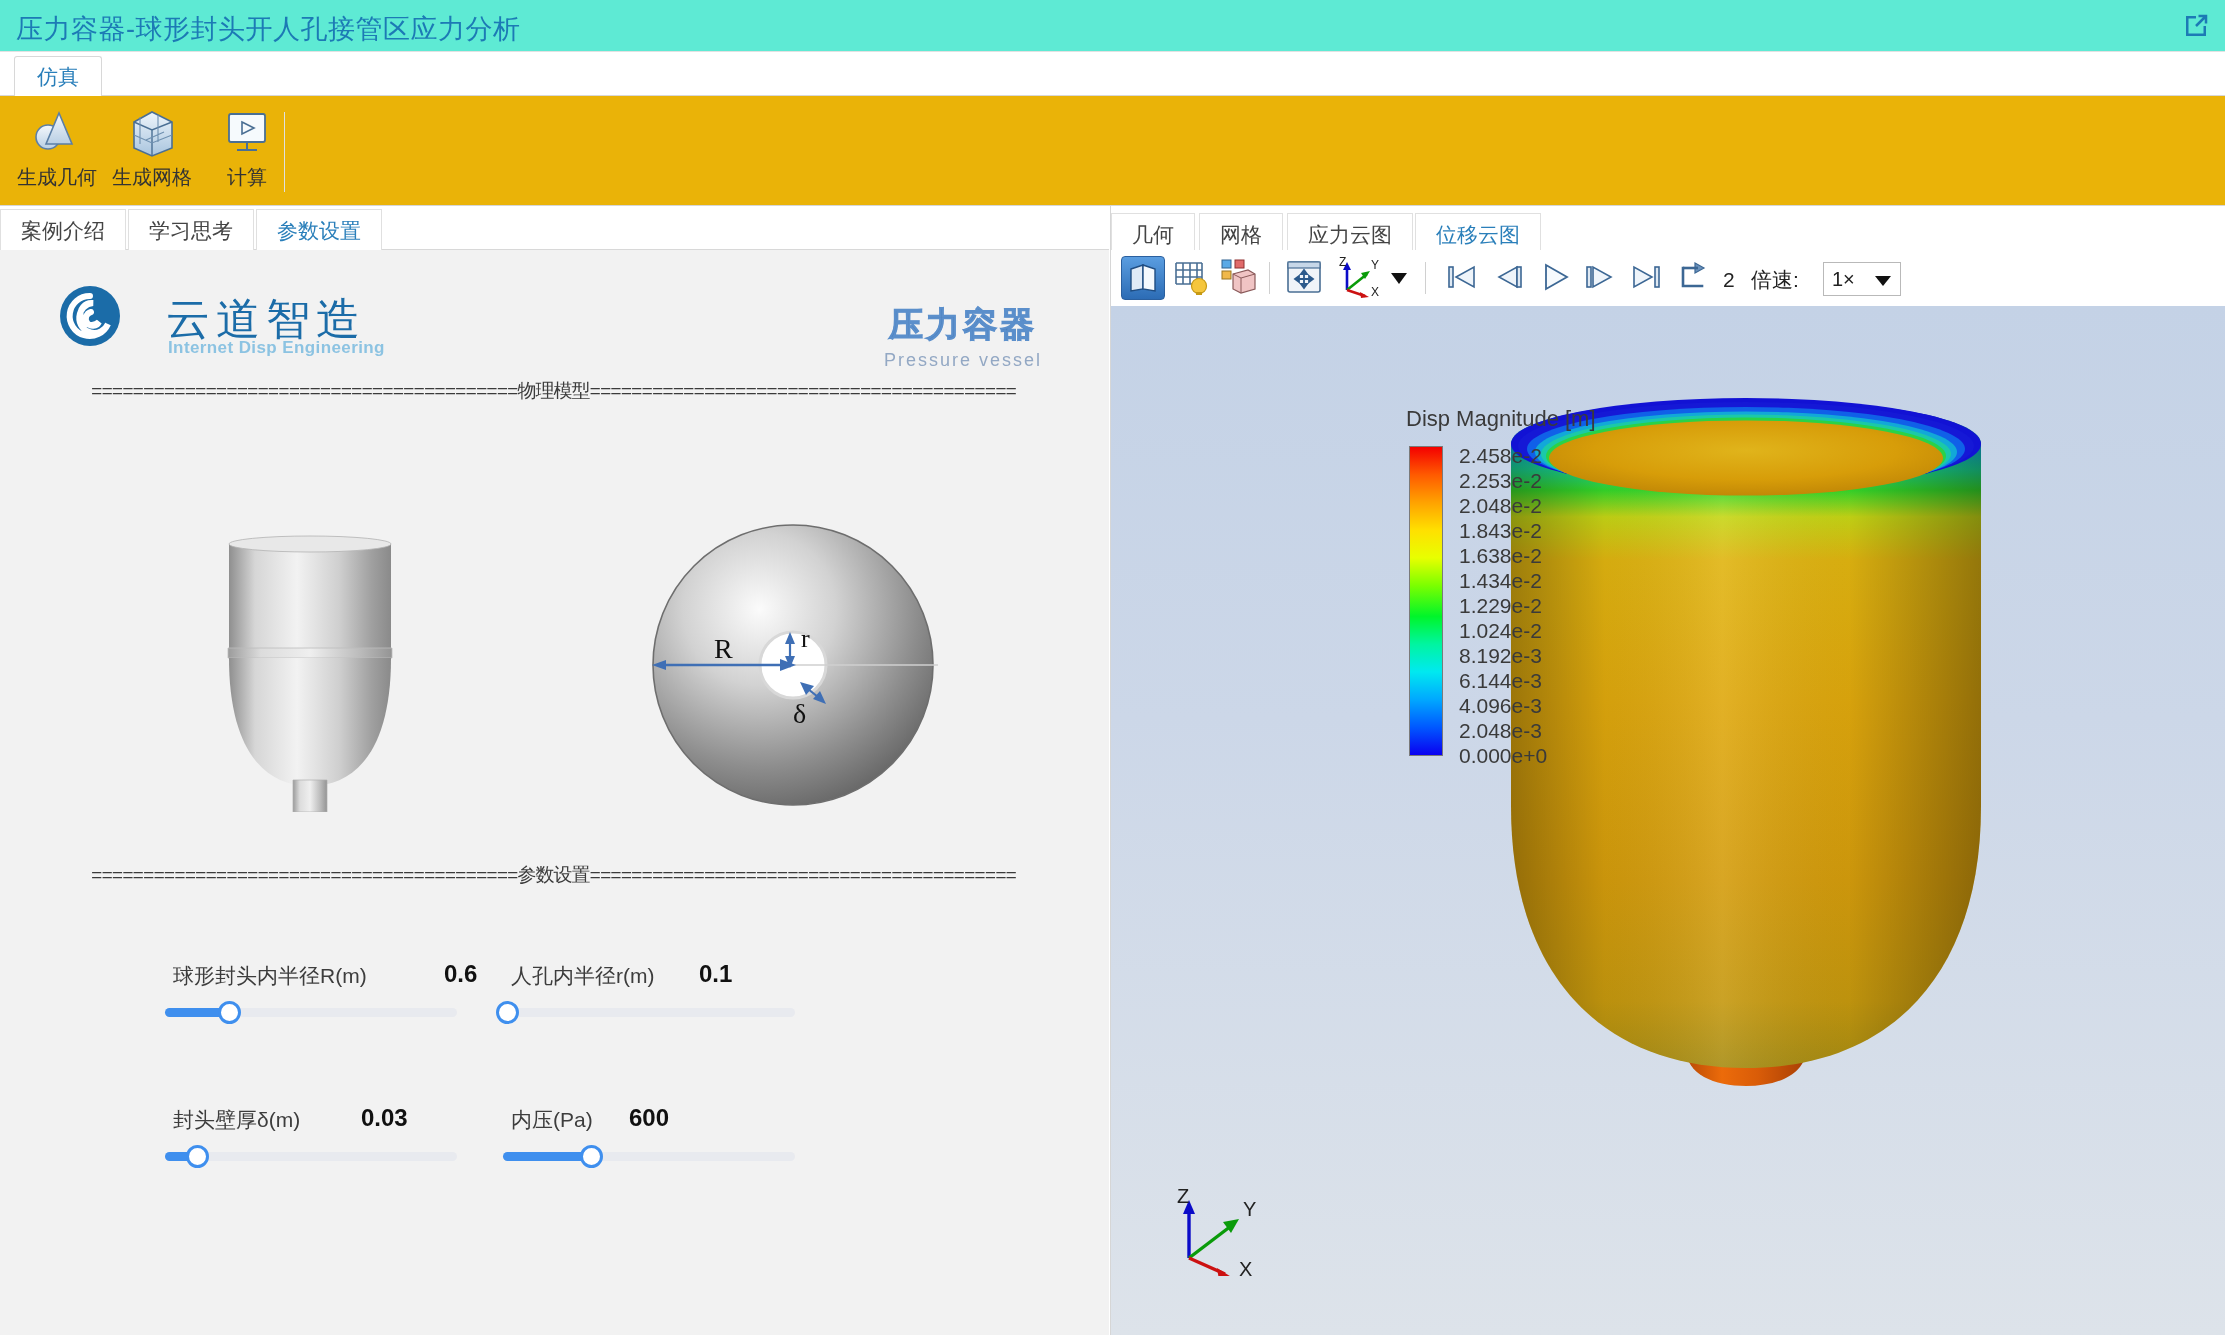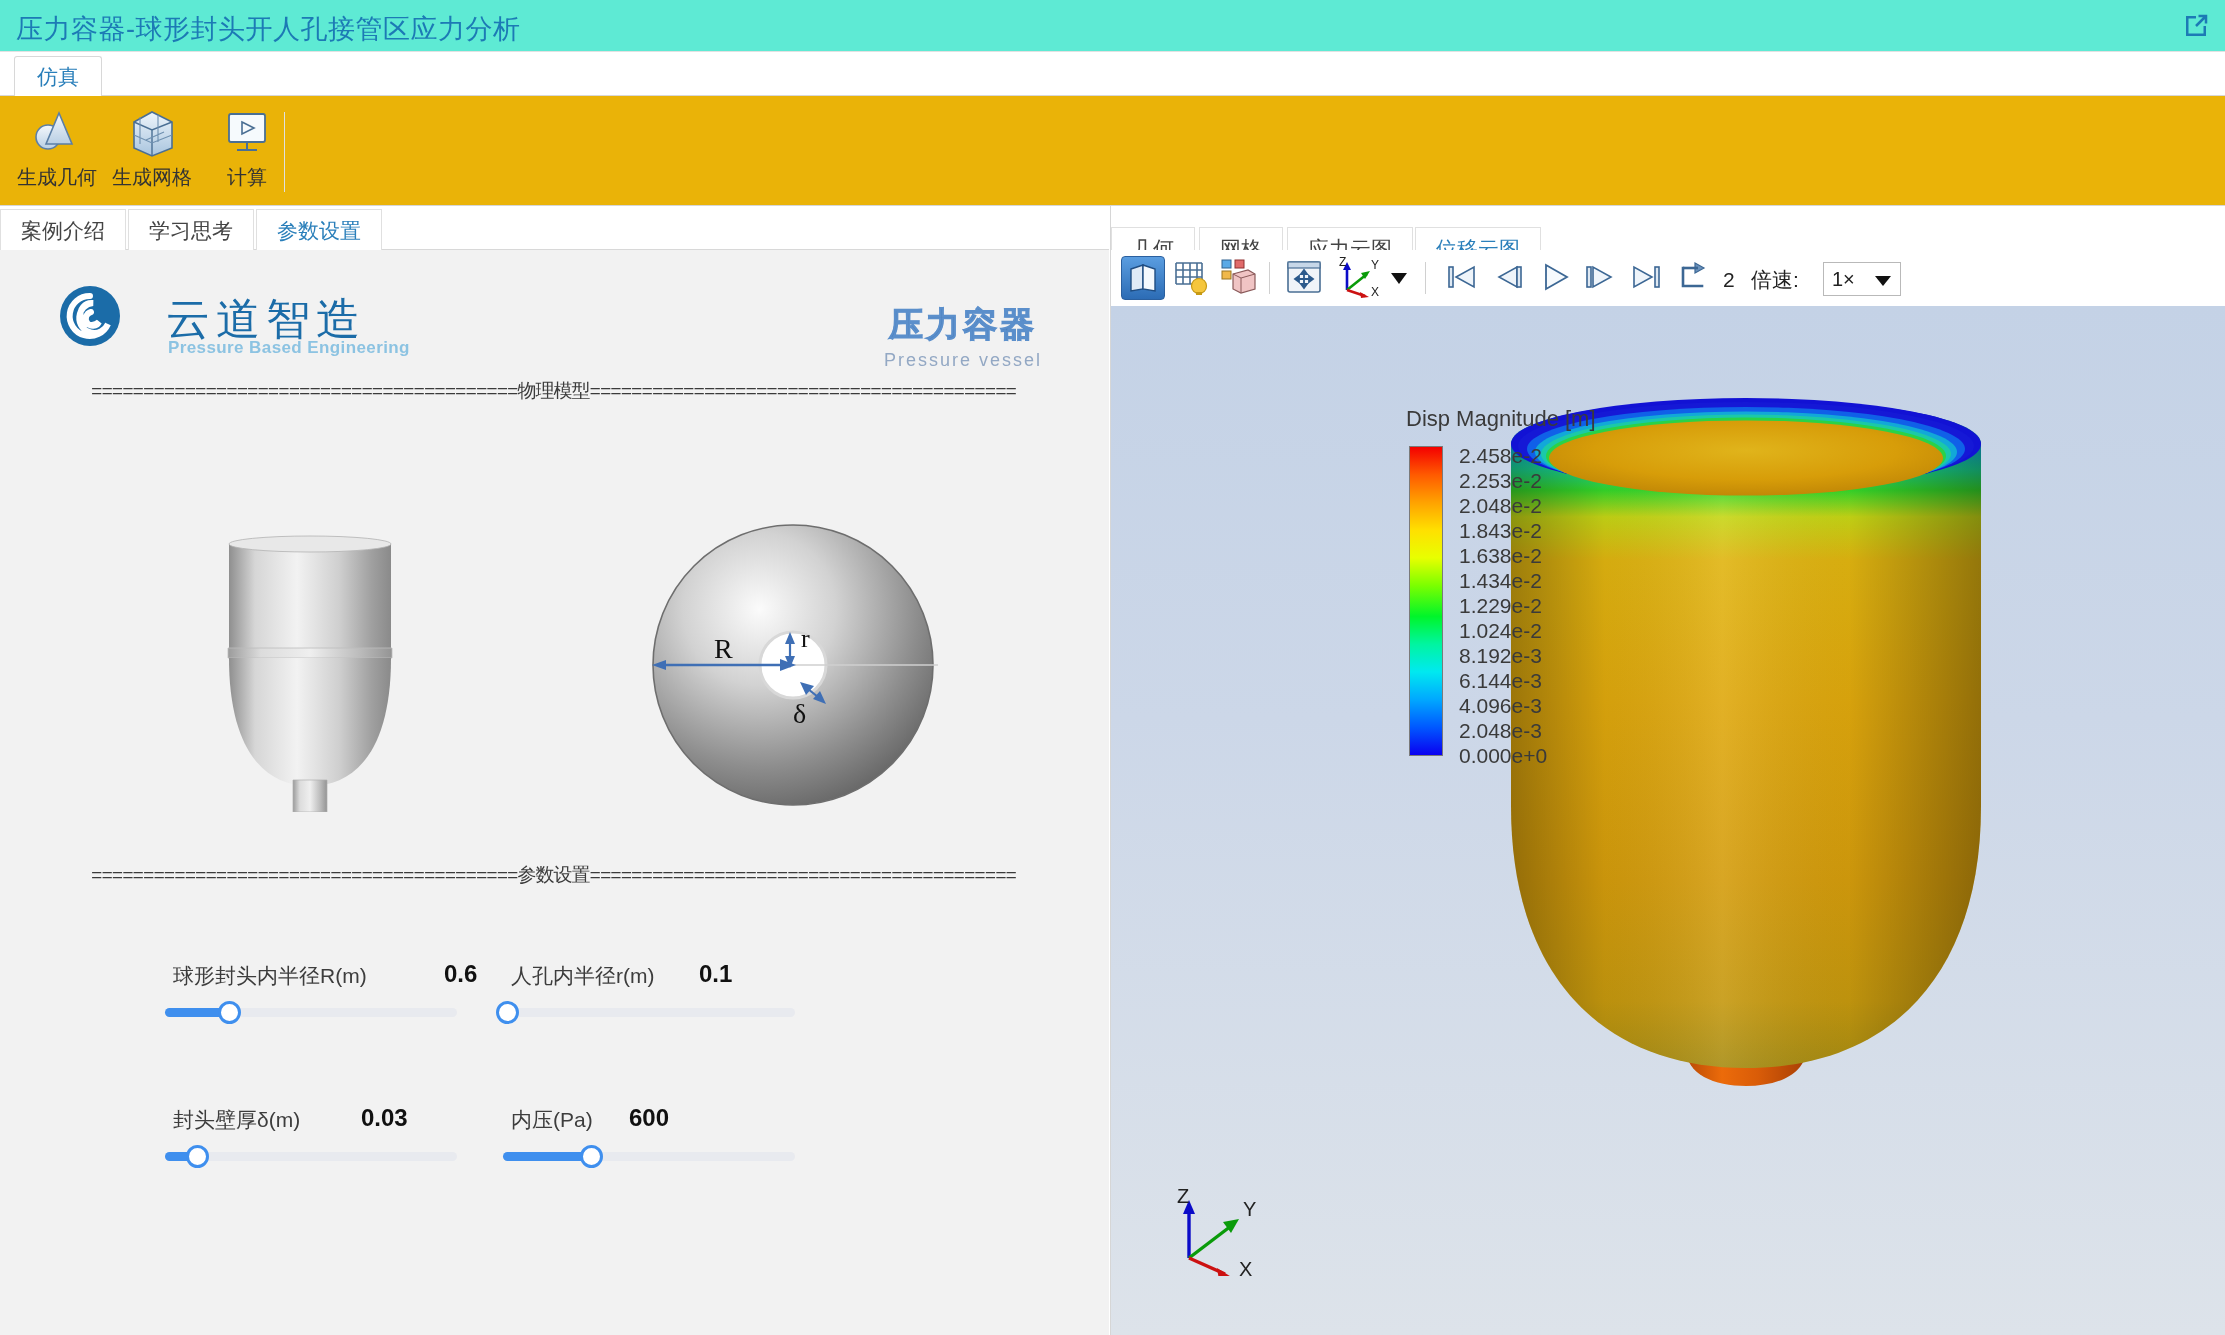--- a/index.html
+++ b/index.html
@@ -69,21 +69,21 @@
   .param .track{ position:absolute; left:0; top:46px; width:292px; height:9px;
     background:#e8eaef; border-radius:5px; cursor:pointer; }
   .param .fill{ position:absolute; left:0; top:0; height:9px; background:#3f8fee;
     border-radius:5px; }
   .param .thumb{ position:absolute; top:-7px; width:23px; height:23px;
     background:#fff; border:3px solid #3f8fee; border-radius:50%; cursor:pointer; }
 
   
   #right-pane{ position:absolute; left:1110px; top:206px; width:1115px; height:1129px;
     background:#fff; border-left:1px solid #d6d6d6; }
-  #right-tabbar{ position:absolute; left:0; top:18px; width:1115px; height:44px;
+  #right-tabbar{ position:absolute; left:0; top:4px; width:1115px; height:44px;
     background:#fff; border-bottom:1px solid #d8d8d8; }
   #viewer-toolbar{ position:absolute; left:0; top:44px; width:1115px; height:56px;
     background:#fff; }
   .tb-btn{ position:absolute; top:6px; width:44px; height:44px; cursor:pointer; }
   .tb-sep{ position:absolute; top:12px; width:1px; height:32px; background:#d0d0d0; }
   #frame-num{ position:absolute; top:18px; font-size:21px; color:#222; }
   #speed-label{ position:absolute; top:16px; font-size:21px; color:#222; white-space:nowrap; }
   #speed-select{ position:absolute; top:12px; width:78px; height:34px;
     border:1px solid #b9b9b9; background:#fff; cursor:pointer; }
   #speed-select .sv{ position:absolute; left:8px; top:5px; font-size:20px; color:#222; }
@@ -176,21 +176,21 @@
   </div>
 
   <div id="left-body">
 
     <div id="logo">
       <svg width="92" height="72" viewBox="0 0 92 72">
         <circle cx="42" cy="34" r="30" fill="#1b6ca8"></circle>
         <path d="M42 14 a20 20 0 1 0 18 28 a15 15 0 1 1 -15 -21 a11 11 0 1 0 6 19 a7 7 0 1 1 -8 -10" fill="none" stroke="#ffffff" stroke-width="6" stroke-linecap="round"></path>
       </svg>
       <div id="logo-cn">云道智造</div>
-      <div id="logo-en">Pressure Based Engineering</div>
+      <div id="logo-en">Internet Disp Engineering</div>
     </div>
 
     <div id="brand">
       <div id="brand-cn">压力容器</div>
       <div id="brand-en">Pressure vessel</div>
     </div>
 
     <div class="divider" style="top:128px;">=========================================物理模型=========================================</div>
 
     <div id="fig-vessel">

